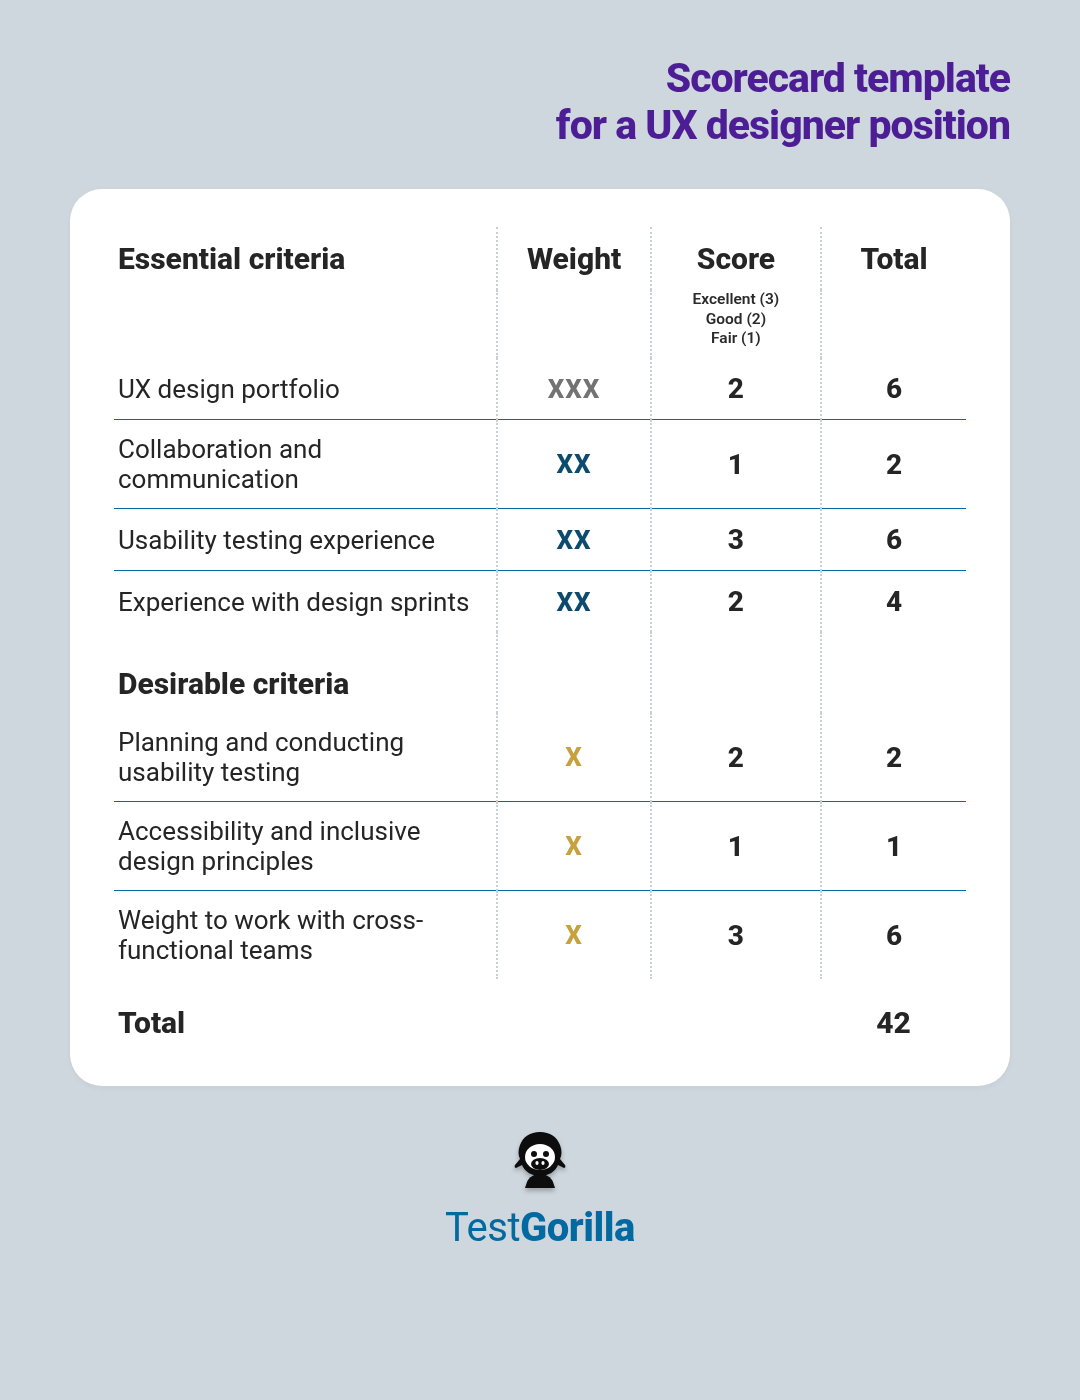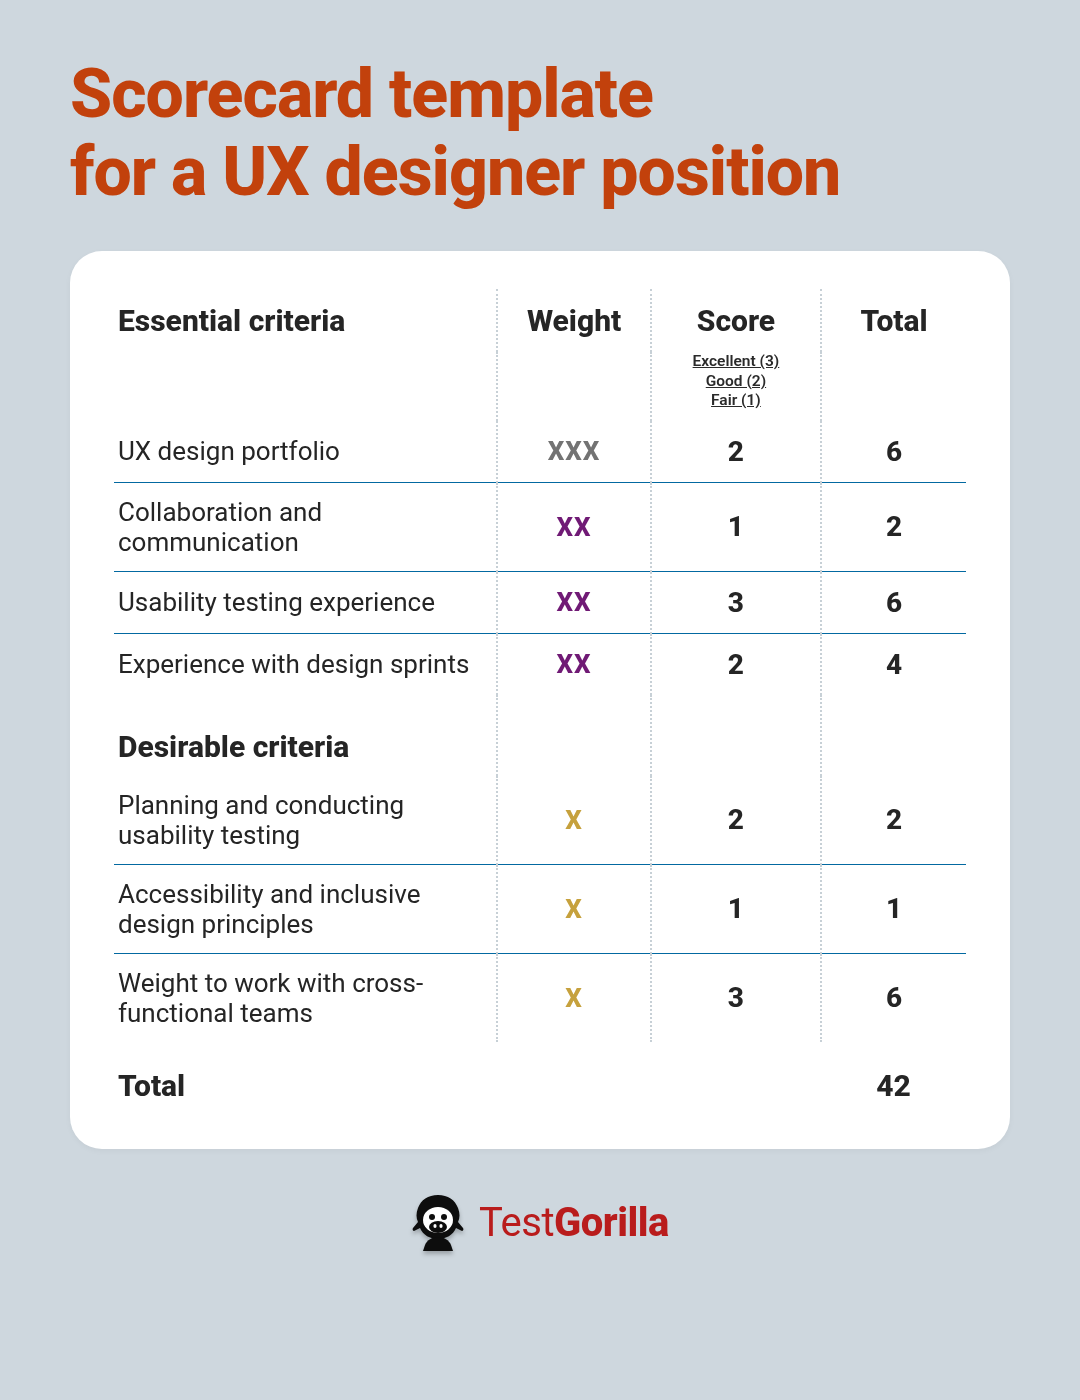--- a/index.html
+++ b/index.html
@@ -4,24 +4,24 @@
 <style>
   * { margin: 0; padding: 0; box-sizing: border-box; }
   body {
     background: #ced7de;
     font-family: "Segoe UI", -apple-system, BlinkMacSystemFont, Roboto, "Helvetica Neue", Arial, sans-serif;
     width: 1080px;
     height: 1400px;
     padding: 55px 70px 40px 70px;
   }
   .title {
-    font-size: 68px;
+    font-size: 41px;
     font-weight: 800;
-    color: #c2410c;
-    text-align: left;
+    color: #4c1d95;
+    text-align: right;
     line-height: 1.15;
     letter-spacing: -1px;
     margin-bottom: 40px;
   }
   .card {
     background: #fff;
     border-radius: 32px;
     padding: 38px 44px 32px 44px;
     box-shadow: 0 2px 6px rgba(0,0,0,0.04);
   }
@@ -44,27 +44,26 @@
   }
   th { font-weight: 800; font-size: 30px; }
   .score-legend {
     font-size: 15.5px;
     font-weight: 600;
     color: #2a2a2a;
     line-height: 1.25;
     text-align: center;
     padding-top: 0;
     padding-bottom: 10px;
-    text-decoration: underline;
   }
   td.center, th.center { text-align: center; }
   td.num { font-weight: 800; text-align: center; font-size: 28px; }
   td.weight { font-weight: 800; text-align: center; font-size: 26px; letter-spacing: 1px; }
   .w-essential  { color: #737373; }
-  .w-important  { color: #701a75; }
+  .w-important  { color: #0c4a6e; }
   .w-desirable  { color: #c6a13d; }
 
   tr.row > td { border-bottom: 1px solid #0369a1; }
   tr.row:last-of-type > td { border-bottom: none; }
 
   
   .vdiv { border-left: 2px dotted #c7d0d6; }
 
   .section-head td {
     font-weight: 800;
@@ -81,21 +80,22 @@
   .grand-total .gt-num { text-align: center; }
 
   .logo-wrap {
     text-align: center;
     margin-top: 44px;
   }
   .logo {
     display: inline-flex;
     align-items: center;
     gap: 14px;
-    color: #b91c1c;
+    color: #0369a1;
+    flex-direction: column;
   }
   .logo-text { font-size: 40px; font-weight: 400; letter-spacing: -0.5px; }
   .logo-text b { font-weight: 800; }
   .logo svg { width: 54px; height: 60px; display: block; filter: drop-shadow(0 3px 2px rgba(0,0,0,0.25)); }
 </style>
 </head>
 <body>
 
 <h1 class="title">
   <span>Scorecard template</span><br>

